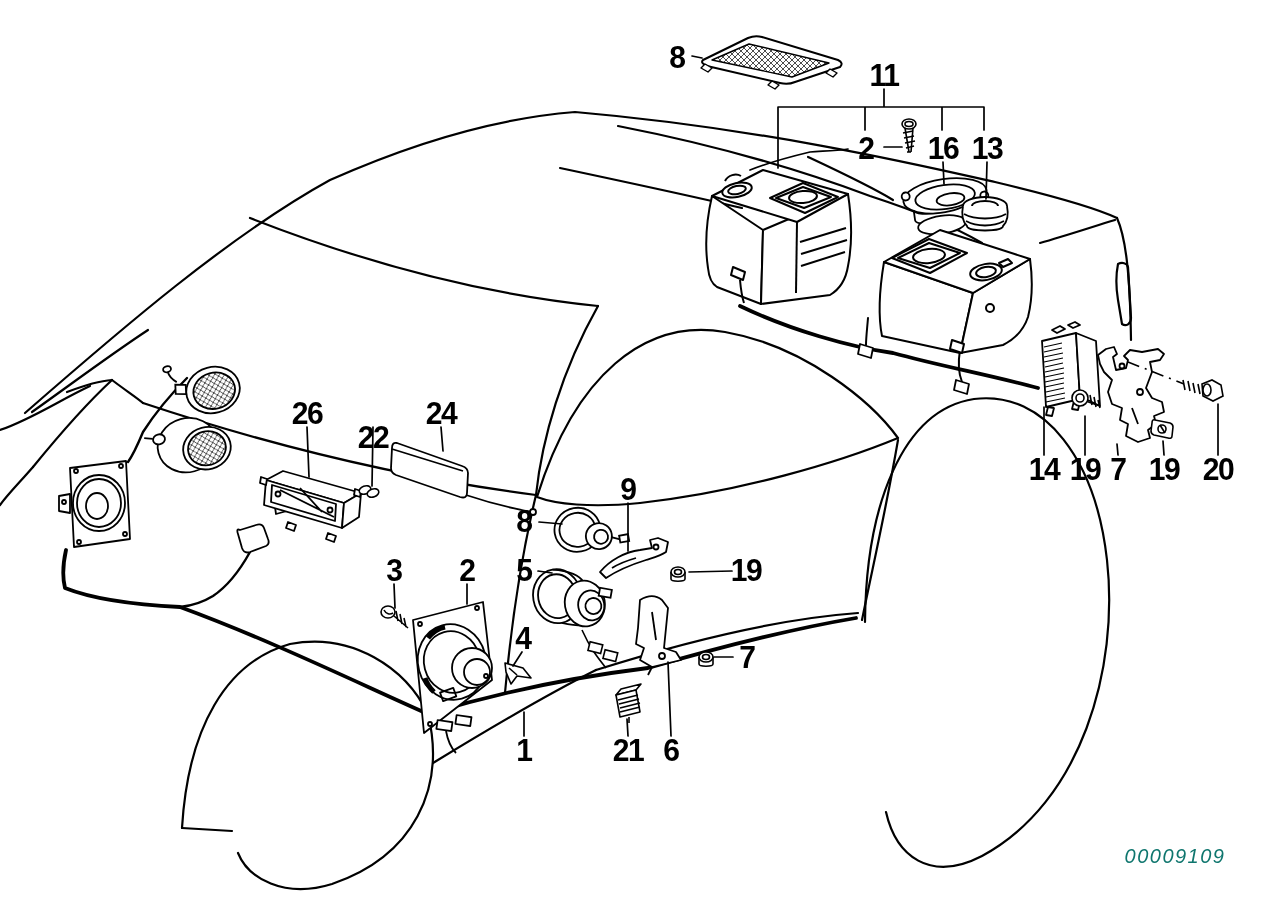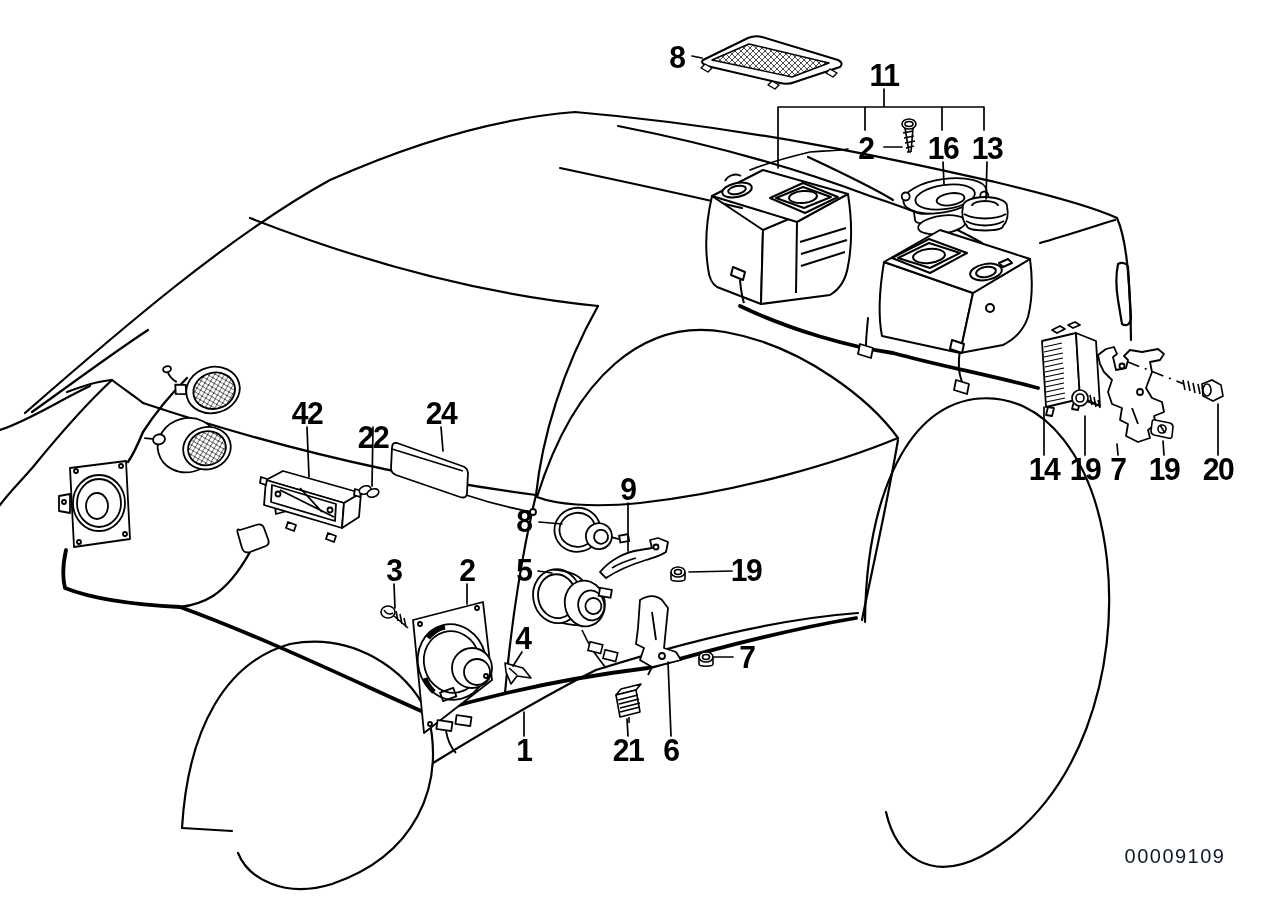--- a/index.html
+++ b/index.html
@@ -3,21 +3,21 @@
 <meta charset="utf-8">
 <style>
   html,body{margin:0;padding:0;background:#ffffff;}
   #stage{position:relative;width:1288px;height:910px;background:#ffffff;overflow:hidden;
          font-family:"Liberation Sans",sans-serif;}
   #stage svg{position:absolute;left:0;top:0;}
   .callout{position:absolute;transform:translate(-50%,-50%) scaleX(.97);
            font-weight:700;font-size:31px;line-height:1;letter-spacing:-1.5px;
            color:#000;white-space:nowrap;user-select:none;}
   .docnum{position:absolute;transform:translate(-50%,-50%);
-          font-weight:400;font-size:20px;letter-spacing:1.5px;color:#0f172a;white-space:nowrap;}
+          font-weight:400;font-size:20px;letter-spacing:1.5px;color:#0f766e;white-space:nowrap;font-style:italic;}
 </style>
 </head>
 <body>
 
 <div id="stage">
 
 <svg width="1288" height="910" viewBox="0 0 1288 910">
   <defs>
     <pattern id="mesh" patternUnits="userSpaceOnUse" width="6" height="6">
       <path d="M0,0 L6,6 M6,0 L0,6" stroke="#000" stroke-width="0.7" fill="none"></path>
@@ -345,17 +345,17 @@
   <div class="callout" style="left:987px;top:148px;">13</div>
   <div class="callout" style="left:866px;top:148px;">2</div>
   <div class="callout" style="left:677px;top:57px;">8</div>
   <div class="callout" style="left:1044px;top:469px;">14</div>
   <div class="callout" style="left:1118px;top:469px;">7</div>
   <div class="callout" style="left:1085px;top:469px;">19</div>
   <div class="callout" style="left:1164px;top:469px;">19</div>
   <div class="callout" style="left:1218px;top:469px;">20</div>
   <div class="callout" style="left:628px;top:750px;">21</div>
   <div class="callout" style="left:373px;top:413px;margin-top:24px;">22</div>
-  <div class="callout" style="left:307px;top:413px;">42</div>
+  <div class="callout" style="left:307px;top:413px;">26</div>
   <div class="callout" style="left:441px;top:413px;">24</div>
 
   <div class="docnum" style="left:1175px;top:856px;">00009109</div>
 </div>
 
 </body></html>

